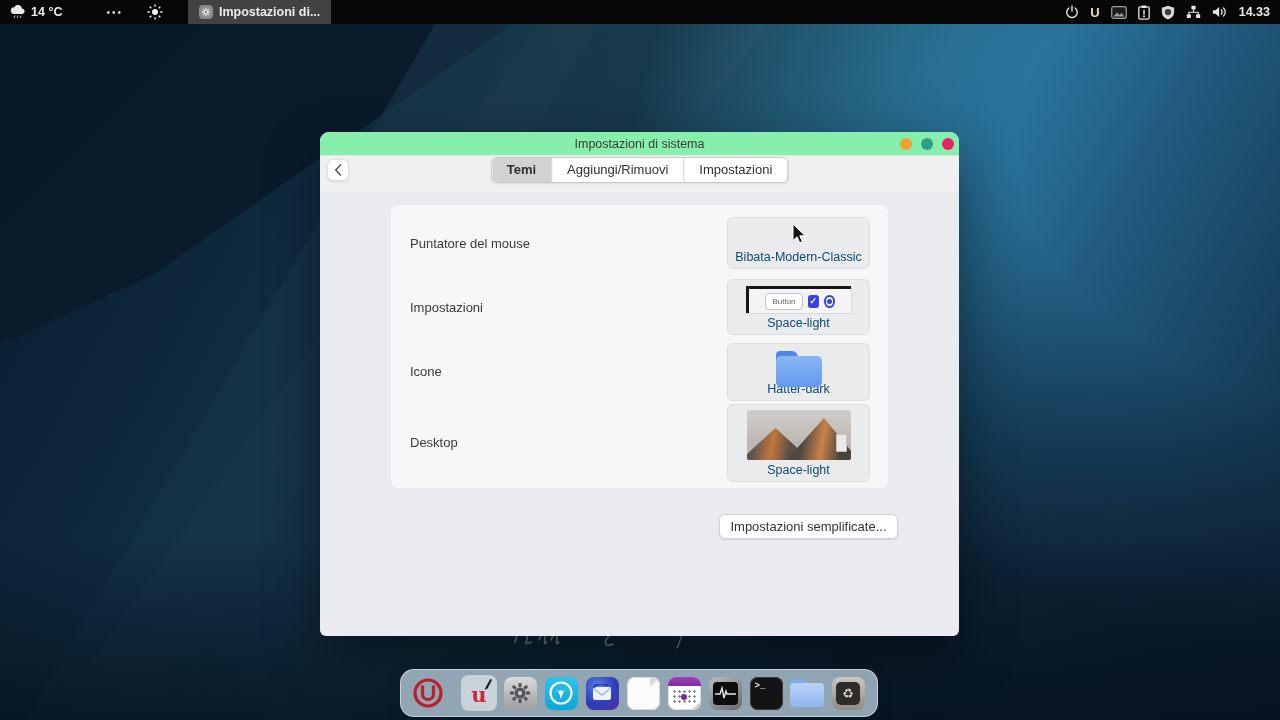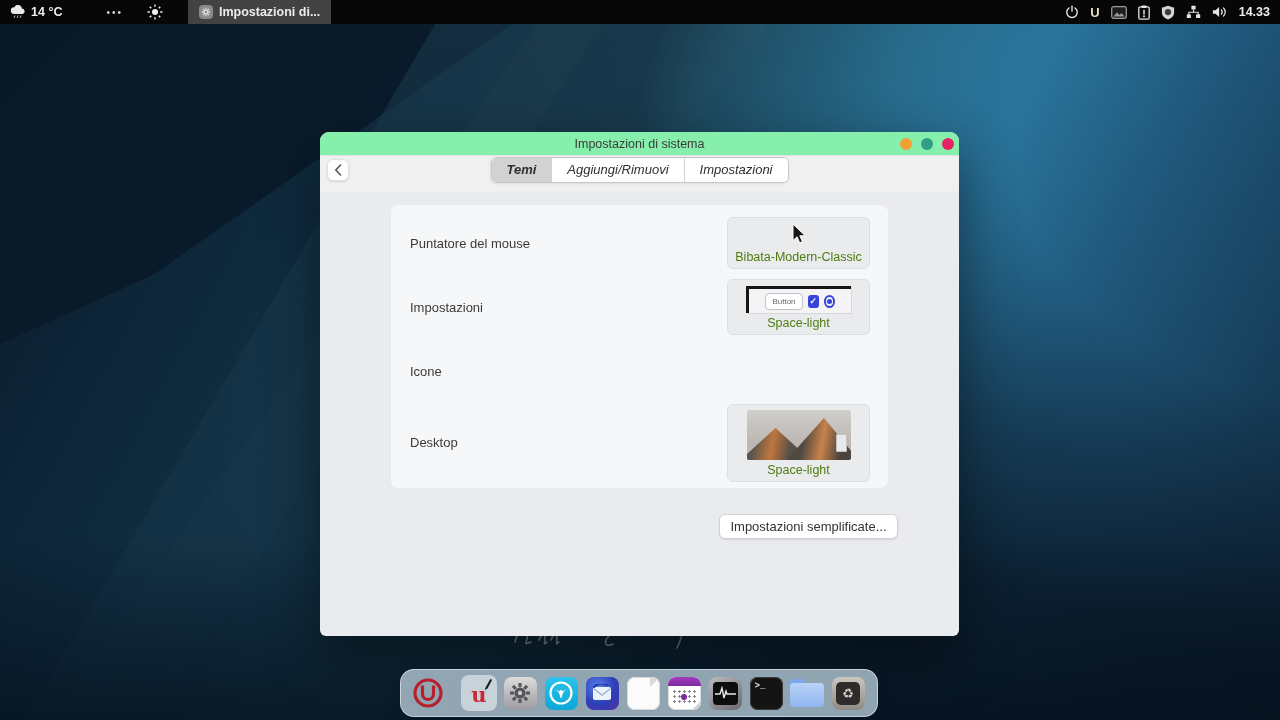--- a/index.html
+++ b/index.html
@@ -43,39 +43,39 @@
 
   
   .window{ position:absolute; left:320px; top:132px; width:639px; height:504px; z-index:10;
     border-radius:9px 9px 6px 6px; background:#e9ebee; box-shadow:0 22px 55px rgba(0,0,0,0.45);
     overflow:hidden; }
   .titlebar{ position:relative; height:24px; background:#86efac; border-bottom:1px solid #e2e2e2;
     display:flex; align-items:center; justify-content:center; }
   .title{ font-size:12.5px; color:#3b3b3b; }
   .traffic{ position:absolute; right:5px; top:0; height:24px; display:flex; align-items:center; gap:9px; }
   .tl{ width:12px; height:12px; border-radius:50%; }
-  .toolbar{ position:relative; height:36px; background:#f0f0f0;font-style:italic; }
+  .toolbar{ position:relative; height:36px; background:#f0f0f0; }
   .back-btn{ position:absolute; left:7px; top:3px; width:22px; height:22px; background:#fff;
     border:1px solid #e0e0e0; border-radius:6px; box-shadow:0 1px 2px rgba(0,0,0,0.12);
     display:flex; align-items:center; justify-content:center; cursor:pointer; }
   .tabs{ position:absolute; left:50%; top:1px; transform:translateX(-50%); display:flex; height:26px;
     border:1px solid #c7c7c7; border-radius:6px; overflow:hidden; background:#fff;
     box-shadow:0 1px 2px rgba(0,0,0,0.08); }
   .tab{ font-size:13px; color:#2f2f2f; line-height:24px; padding:0 15px; background:#fff;
     border-left:1px solid #d2d2d2; cursor:pointer; white-space:nowrap; }
   .tab:first-child{ border-left:none; }
   .tab.active{ background:#d2d2d2; font-weight:700; }
   .panel{ position:absolute; left:70px; top:72px; width:499px; height:285px; background:#f6f7f8;
     border:1px solid #e8e9eb; border-radius:8px; display:flex; flex-direction:column; padding:6px 0; }
   .row{ flex:1; display:flex; align-items:center; justify-content:space-between; padding:0 18px 0 19px; }
   .row-label{ font-size:13px; color:#3a3a3a; }
   .theme-card{ width:143px; background:#e9ebed; border:1px solid #dcdee0; border-radius:6px;
     display:flex; flex-direction:column; align-items:center; justify-content:flex-end;
     padding:5px 4px 4px; cursor:pointer; }
-  .theme-card .card-label{ font-size:12.5px; color:#4d7c0f; margin-top:3px; white-space:nowrap; }
+  .theme-card .card-label{ font-size:12.5px; color:#0c4a6e; margin-top:3px; white-space:nowrap; }
   .cursor-wrap{ height:26px; display:flex; align-items:flex-start; justify-content:center; }
   
   .mini-preview{ width:105px; height:27px; background:#f4f4f6; border-left:3px solid #151515;
     border-top:3px solid #151515; display:flex; align-items:center; gap:5px; padding:0 16px;
     box-shadow:1px 1px 0 rgba(0,0,0,0.08); }
   .mini-btn{ width:46px; height:17px; background:#fff; border:1px solid #c2c2ca; border-radius:4px;
     font-size:8px; color:#666; display:flex; align-items:center; justify-content:center; }
   .mini-check{ width:13px; height:13px; background:#3845d6; border-radius:3px; color:#fff;
     font-size:9px; font-weight:700; display:flex; align-items:center; justify-content:center; }
   .mini-radio{ width:13px; height:13px; border:2px solid #3845d6; border-radius:50%;
@@ -287,20 +287,27 @@
           <span class="mini-radio">
               <span></span>
             </span>
         </div>
         <span class="card-label">Space-light</span>
       </div>
     </div>
 
     <div class="row">
       <span class="row-label">Icone</span>
+      <div class="theme-card" style="height:58px">
+        <div class="folder-ico">
+          <div class="tab"></div>
+            <div class="body"></div>
+        </div>
+        <span class="card-label">Hatter-dark</span>
+      </div>
     </div>
 
     <div class="row">
       <span class="row-label">Desktop</span>
       <div class="theme-card" style="height:78px">
         <div class="desk-thumb">
           <div class="mt-snow"></div>
           <div class="mt1"></div>
           <div class="mt2"></div>
           <div class="mini-dialog"></div>

